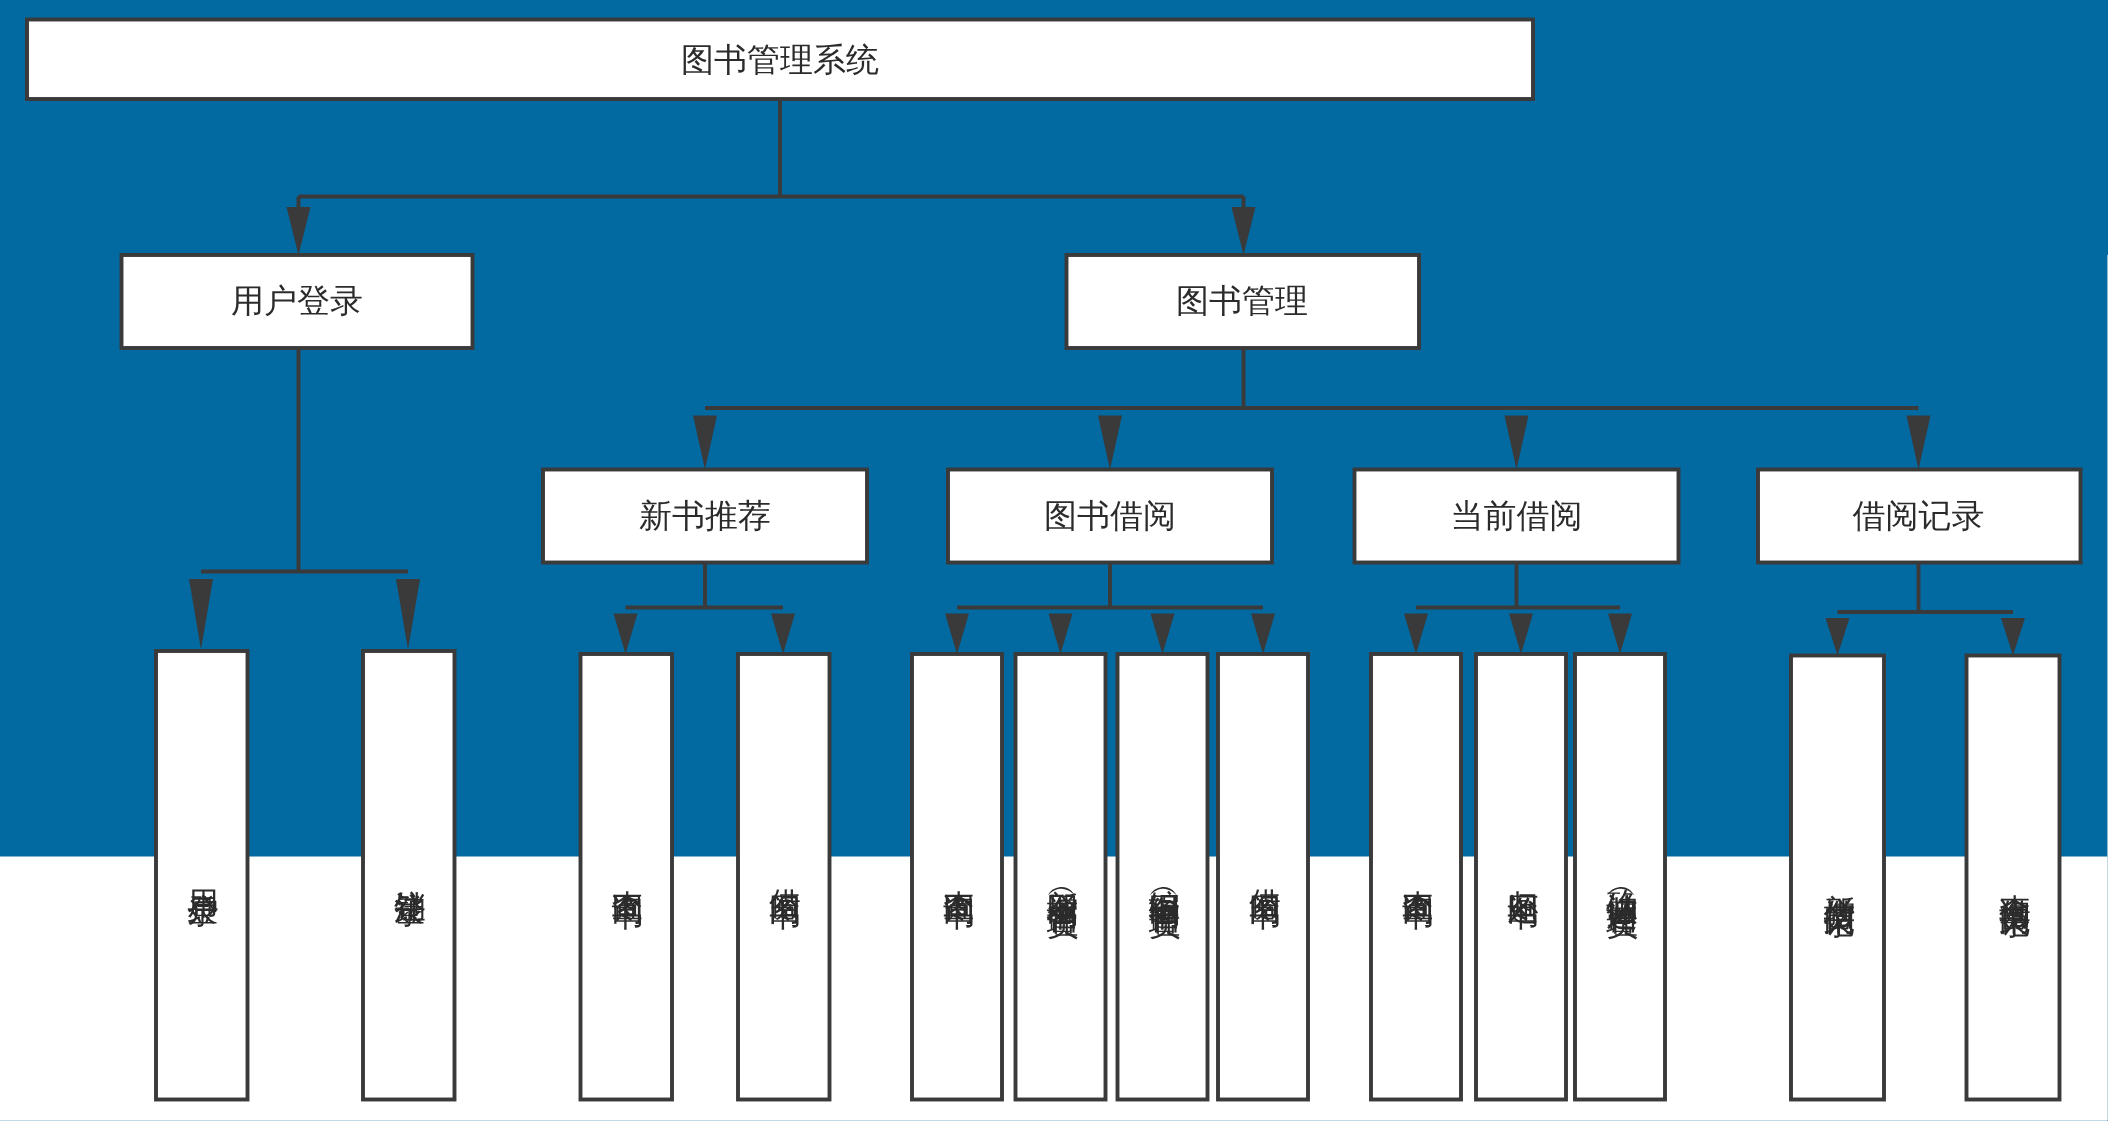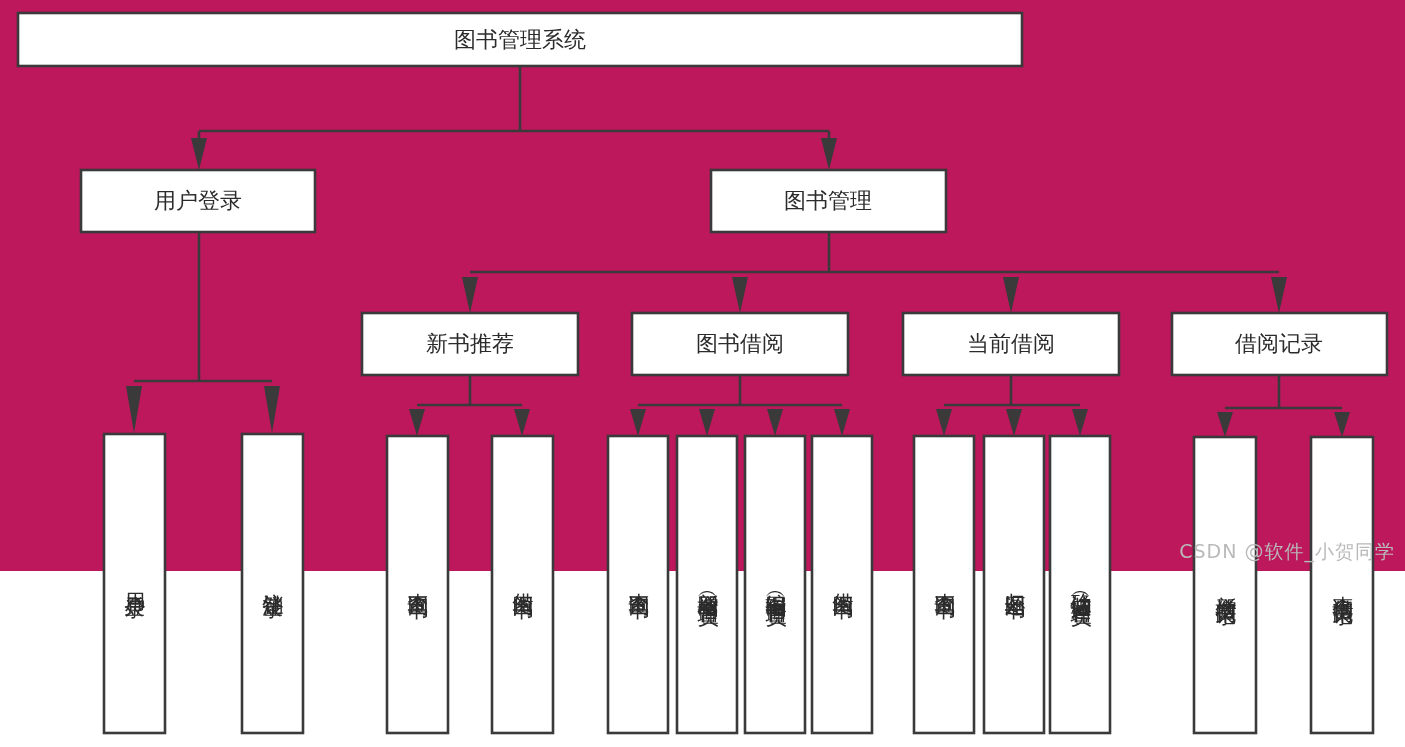--- a/index.html
+++ b/index.html
@@ -10,21 +10,21 @@
   body {
     width: 1405px;
     height: 747px;
     font-family: "DejaVu Sans", "Liberation Sans", sans-serif;
     overflow: hidden;
   }
   #diagram-root {
     position: relative;
     width: 1405px;
     height: 571px;
-    background: #be185d;
+    background: #0369a1;
   }
   svg.diagram {
     position: absolute;
     top: 0;
     left: 0;
     width: 1405px;
     height: 747px;
     display: block;
   }
   .node-box {
@@ -228,15 +228,14 @@
       <text class="node-label vert" x="1225" y="585">新增借阅记录</text>
     </g>
 
     <g>
       <rect class="node-box" x="1311" y="437" width="62" height="296"></rect>
       <text class="node-label vert" x="1342" y="585">查询借阅记录</text>
     </g>
 
   </svg>
 
-  <div class="watermark">CSDN @软件_小贺同学</div>
 
 </div>
 
 </body></html>

